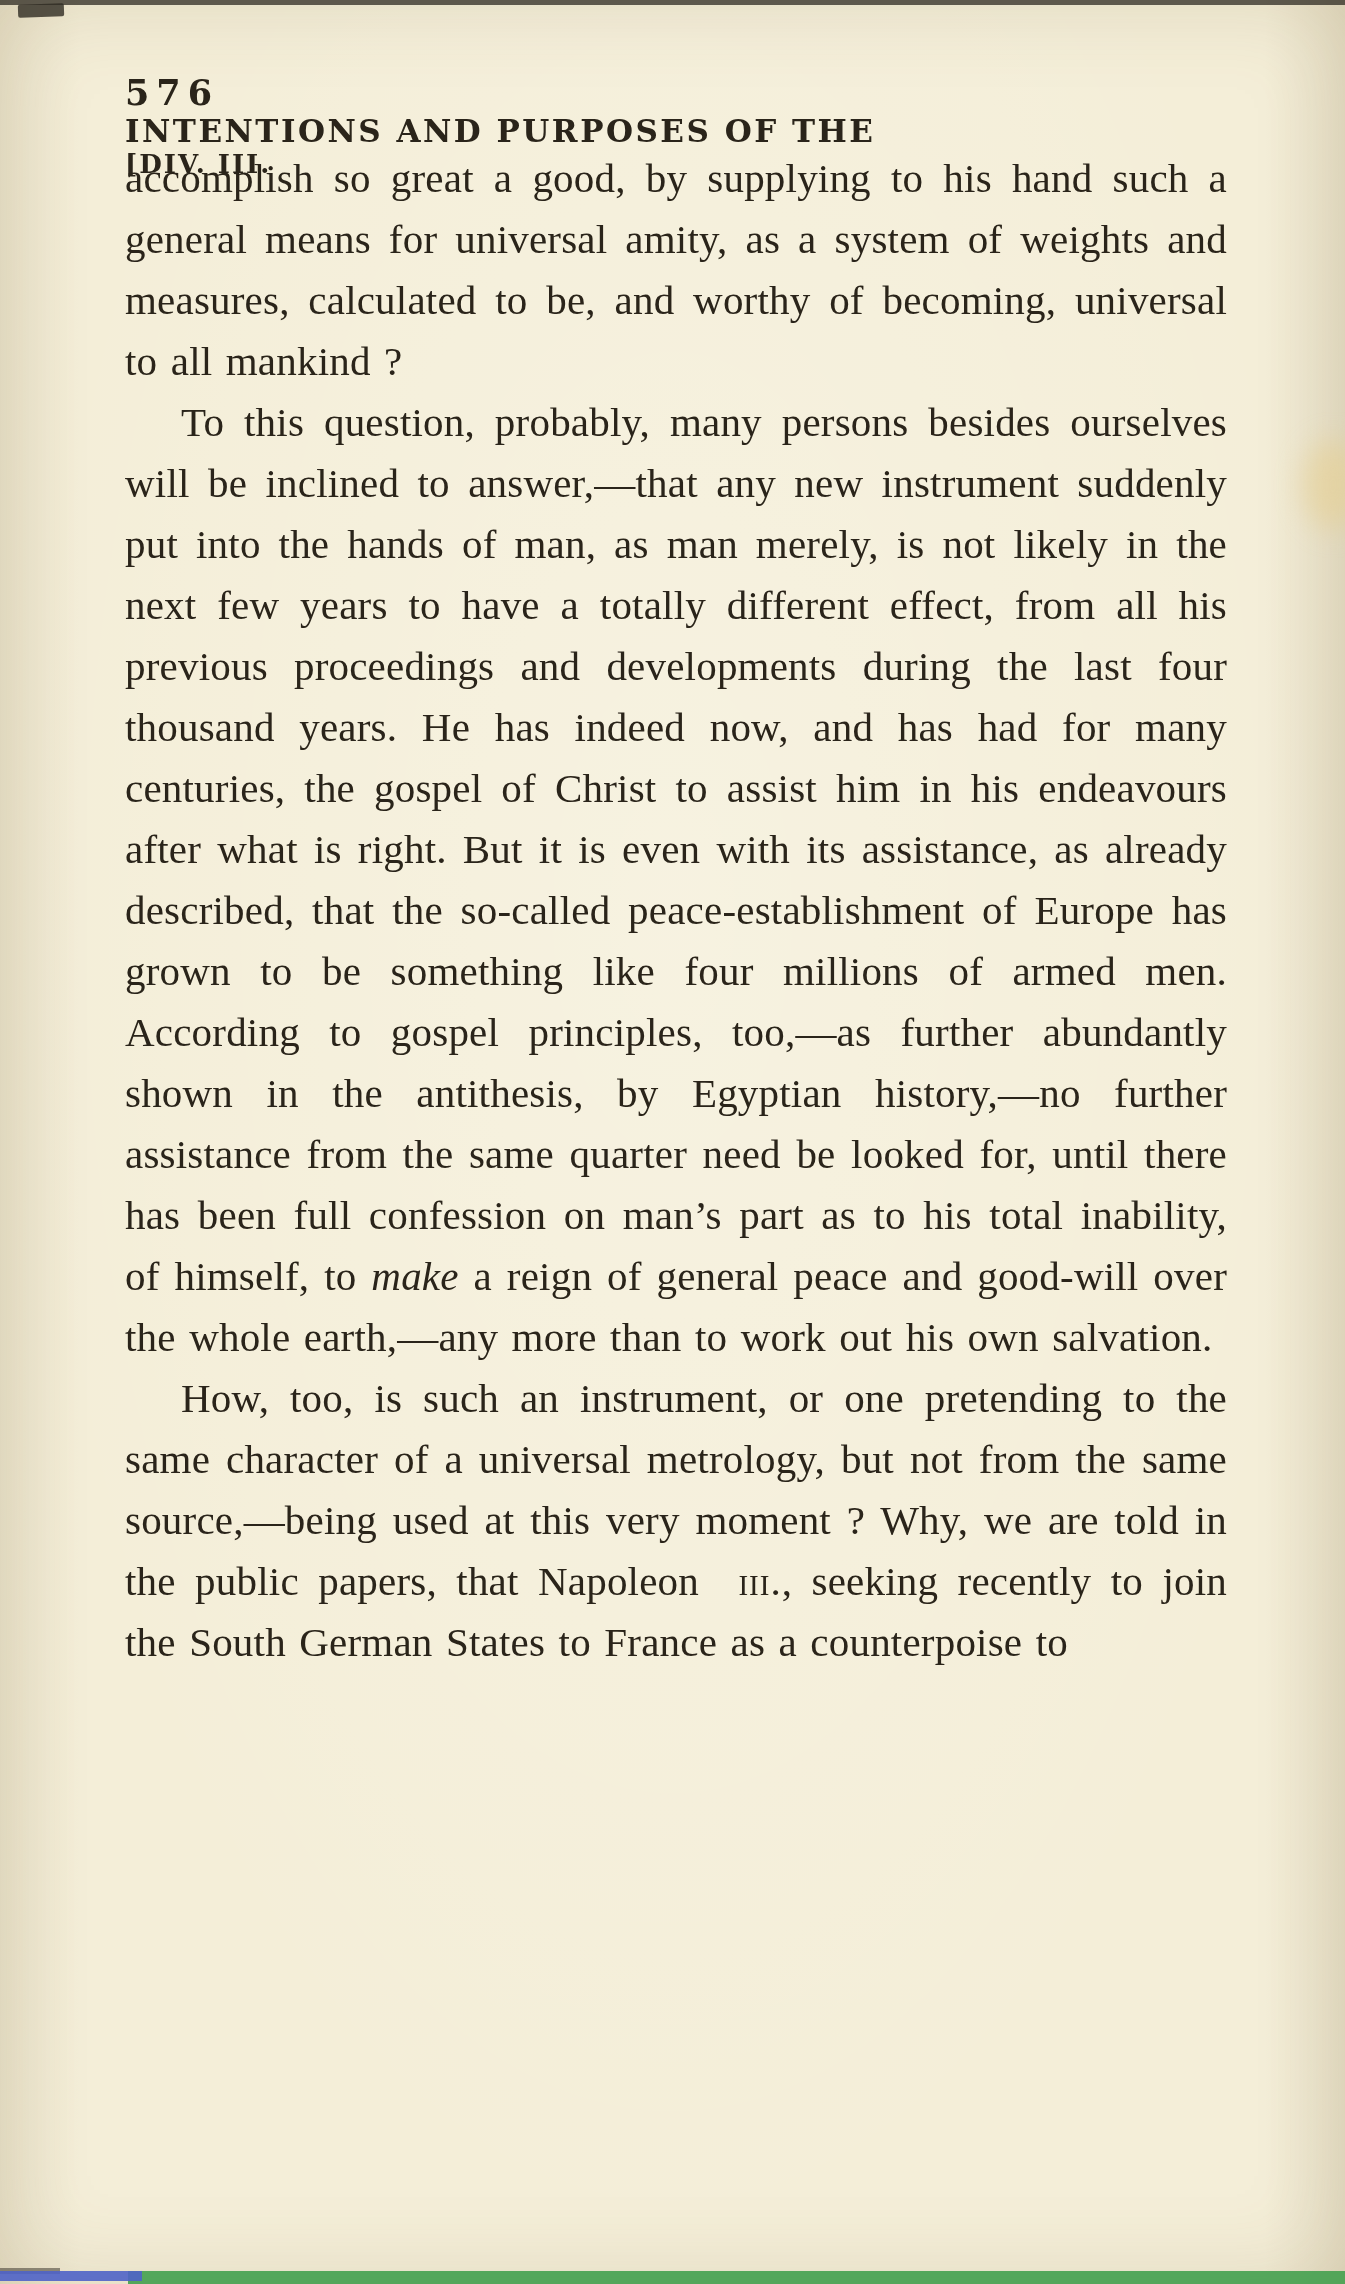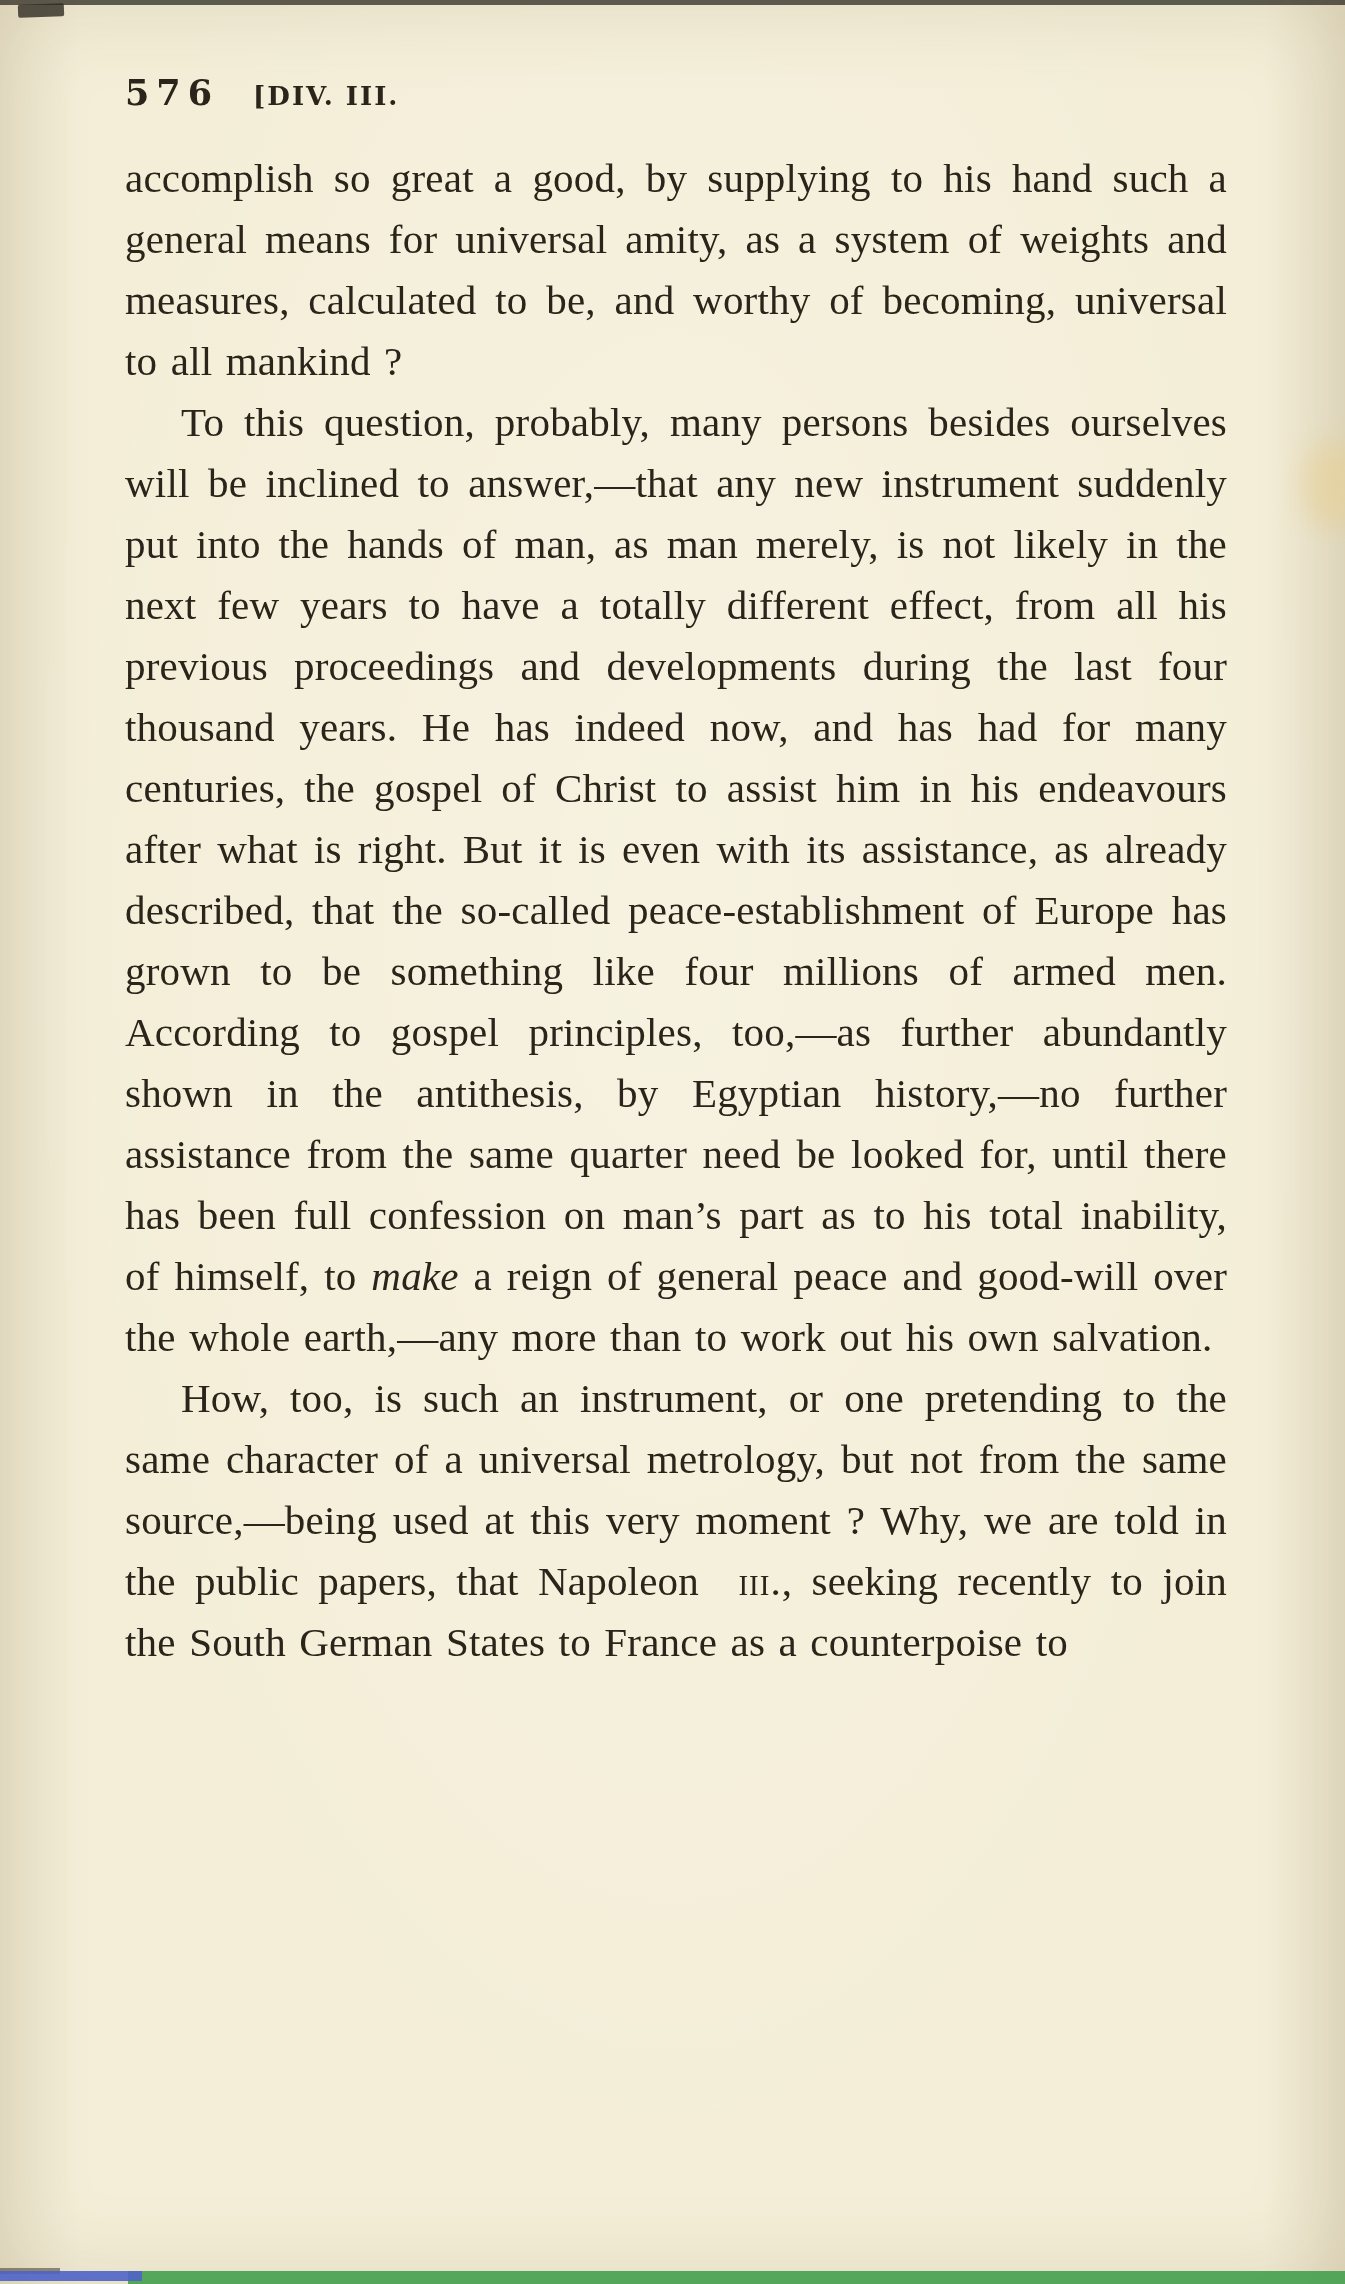--- a/index.html
+++ b/index.html
@@ -52,20 +52,21 @@
     background:var(--edge-dark);opacity:.5;
   }
 
   
   .running-head{
     position:absolute;
     top:72px;left:125px;
     display:flex;align-items:baseline;
     font-weight:bold;
     white-space:nowrap;
+    flex-direction:column;
   }
   .page-number{
     font-size:35px;
     letter-spacing:7px;
     margin-right:34px;
   }
   .head-title{
     font-size:31px;
     letter-spacing:2.5px;
     margin-right:36px;
@@ -97,20 +98,21 @@
 <body>
 
 <div class="page">
 
   <div class="edge-top"></div>
   <div class="corner-mark"></div>
   <div class="smudge"></div>
 
   <header class="running-head">
     <span class="page-number">576</span>
+    <span class="head-title">INTENTIONS AND PURPOSES OF THE</span>
     <span class="head-division">[DIV. III.</span>
   </header>
 
   <main class="text-block">
 
     <p class="para"><span>accomplish so great a good, by supplying to his hand such a general means for universal amity, as a system of weights and measures, calculated to be, and worthy of becoming, universal to all mankind ?</span></p>
 
     <p class="para indent"><span>To this question, probably, many persons besides ourselves will be inclined to answer,—that any new instrument suddenly put into the hands of man, as man merely, is not likely in the next few years to have a totally different effect, from all his previous proceedings and developments during the last four thousand years.  He has indeed now, and has had for many centuries, the gospel of Christ to assist him in his endeavours after what is right.  But it is even with its assistance, as already described, that the so-called peace-establishment of Europe has grown to be something like four millions of armed men.  According to gospel principles, too,—as further abundantly shown in the antithesis, by Egyptian history,—no further assistance from the same quarter need be looked for, until there has been full confession on man’s part as to his total inability, of himself, to </span><span class="em-italic">make</span><span> a reign of general peace and good-will over the whole earth,—any more than to work out his own salvation.</span></p>
 
     <p class="para indent"><span>How, too, is such an instrument, or one pretending to the same character of a universal metrology, but not from the same source,—being used at this very moment ?  Why, we are told in the public papers, that Napoleon </span><span class="small-caps">iii.</span><span>, seeking recently to join the South German States to France as a counterpoise to</span></p>

